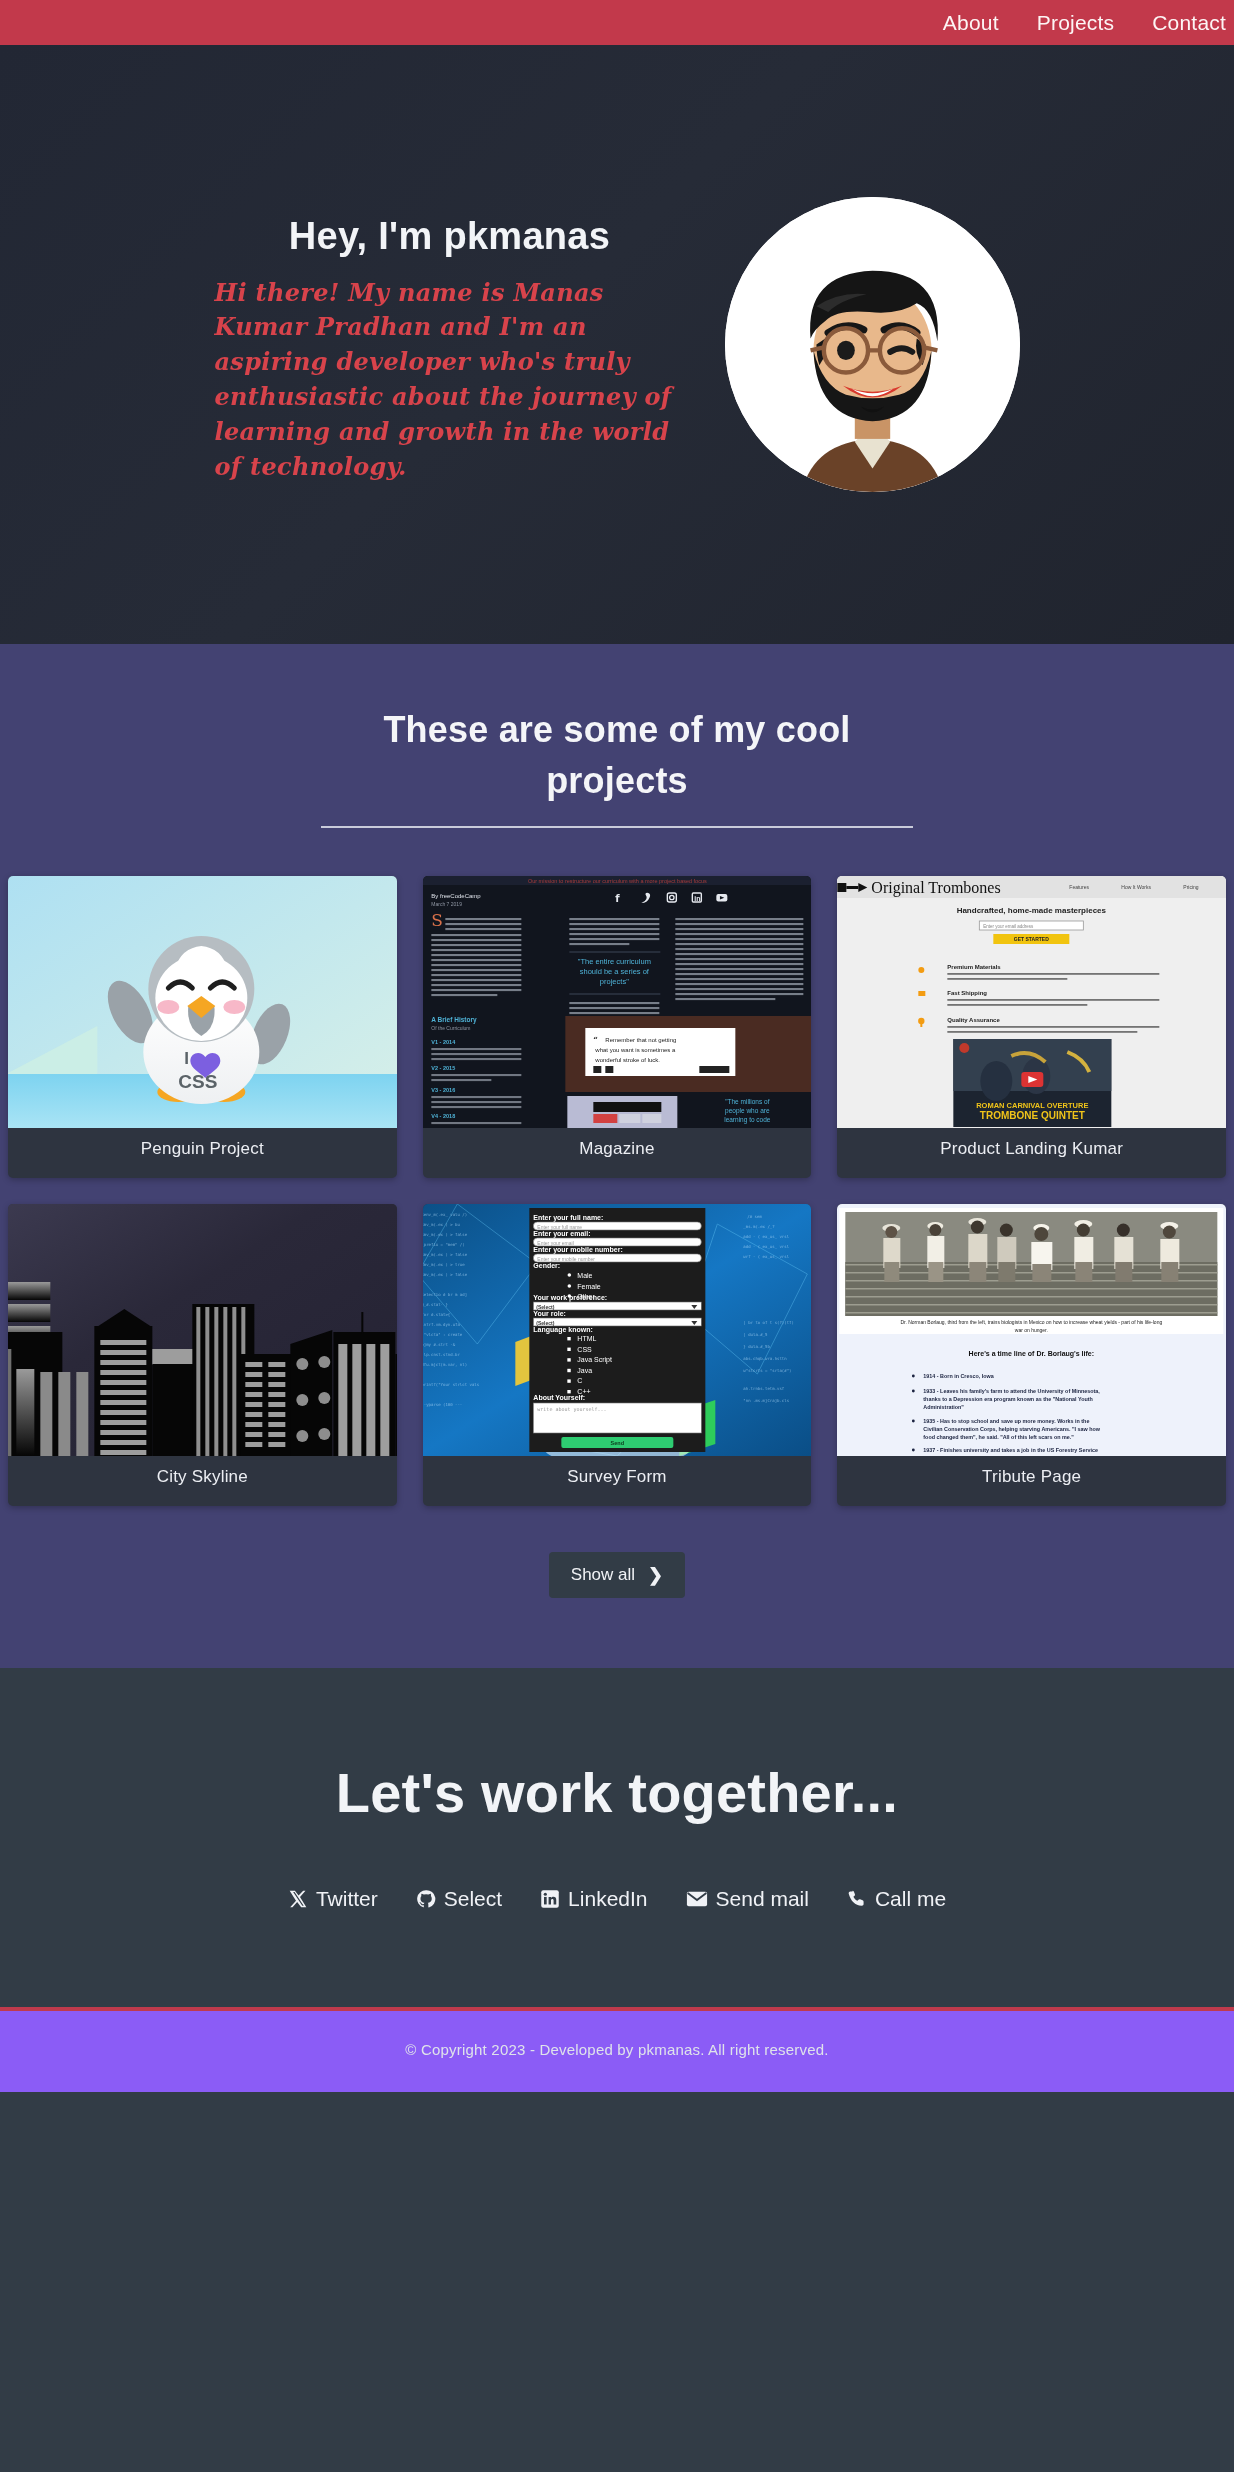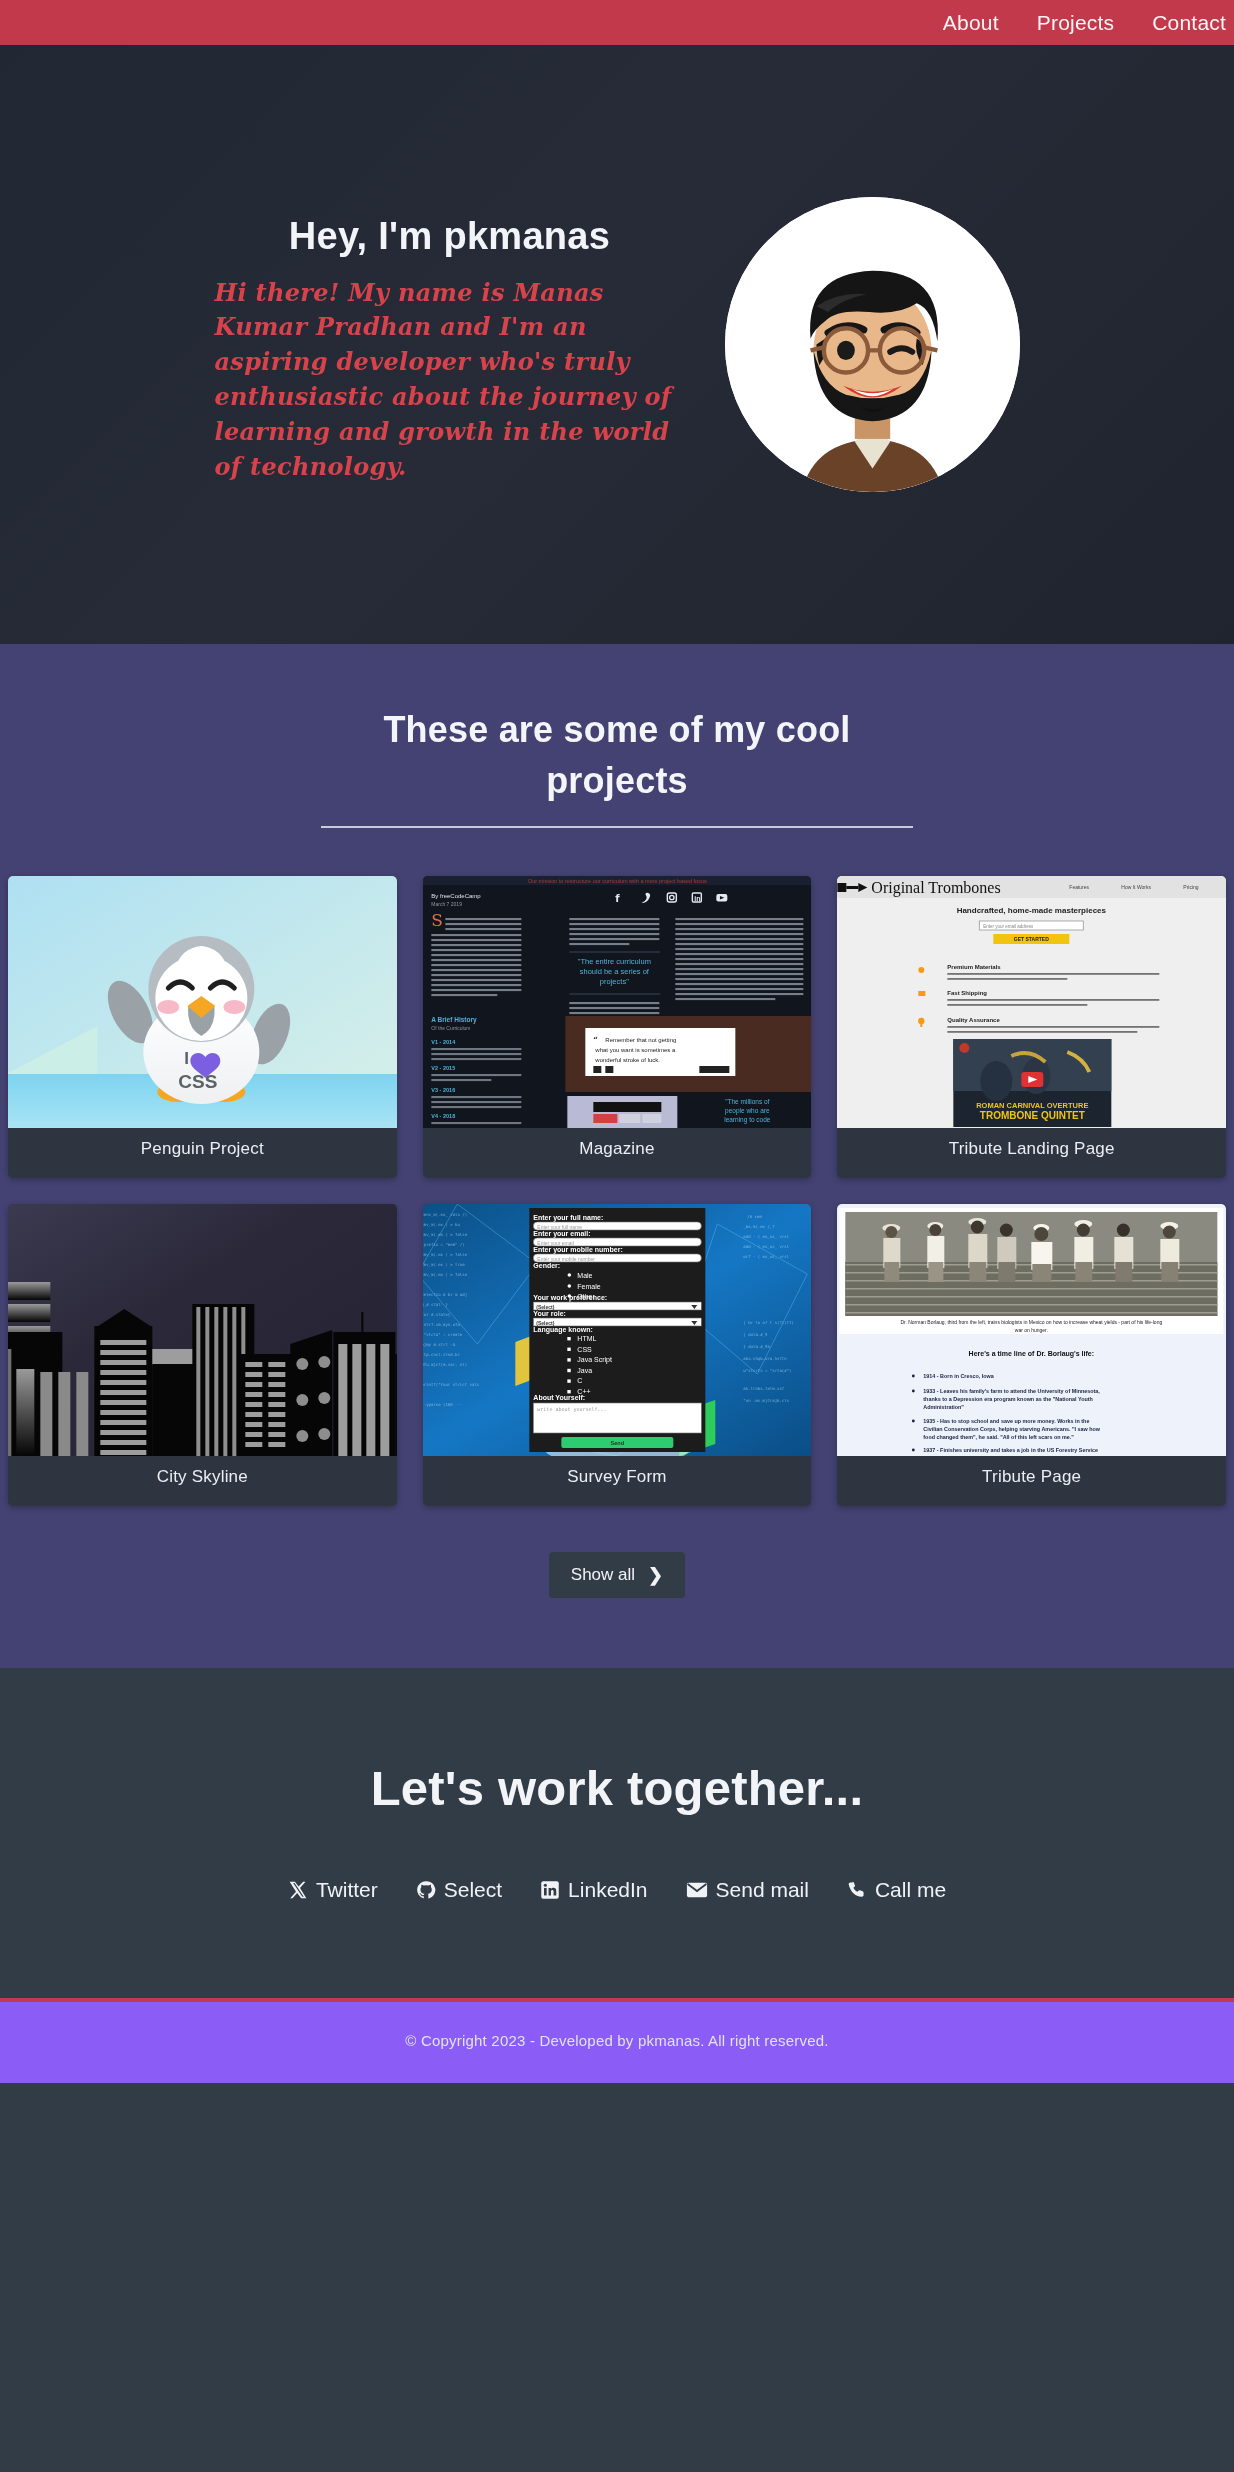--- a/index.html
+++ b/index.html
@@ -127,21 +127,21 @@
   }
   .showall-btn .chev { font-size: 18px; font-weight: 700; }
 
   
   .contact {
     background: #323c46;
     padding: 92px 0 96px;
     text-align: center;
   }
   .contact-title {
-    font-size: 49px;
+    font-size: 56px;
     font-weight: 700;
     color: #f2f4f7;
     letter-spacing: .2px;
     margin-bottom: 62px;
   }
   .social-row {
     display: flex;
     justify-content: center;
     align-items: center;
     gap: 38px;
@@ -453,21 +453,21 @@
           <ellipse cx="165" cy="205" rx="16" ry="20" fill="#253040"></ellipse>
           <ellipse cx="205" cy="200" rx="14" ry="18" fill="#2b3545"></ellipse>
           <path d="M180 180 q18-8 34 6" stroke="#c8a33a" stroke-width="4" fill="none"></path>
           <path d="M236 176 q16 6 22 20" stroke="#d4b23f" stroke-width="4" fill="none"></path>
           <rect x="190" y="196" width="22" height="15" rx="3" fill="#d33"></rect>
           <polygon points="197,200 206,203.5 197,207" fill="#fff"></polygon>
           <text x="201" y="232" text-anchor="middle" font-family="Liberation Sans, sans-serif" font-size="7.5" font-weight="700" fill="#f0c419">ROMAN CARNIVAL OVERTURE</text>
           <text x="201" y="243" text-anchor="middle" font-family="Liberation Sans, sans-serif" font-size="10" font-weight="700" fill="#f0c419">TROMBONE QUINTET</text>
         </svg>
       </div>
-      <div class="card-label">Tribute Landing Page</div>
+      <div class="card-label">Product Landing Kumar</div>
     </div>
 
     <div class="card">
       <div class="card-thumb">
         <svg viewBox="0 0 400 252" preserveAspectRatio="xMidYMid slice">
           <defs>
             <linearGradient id="csky" x1="0" y1="0" x2="1" y2="1">
               <stop offset="0" stop-color="#3c3a50"></stop>
                 <stop offset="40%" stop-color="#2a2839"></stop>
                 <stop offset="1" stop-color="#242233"></stop>

